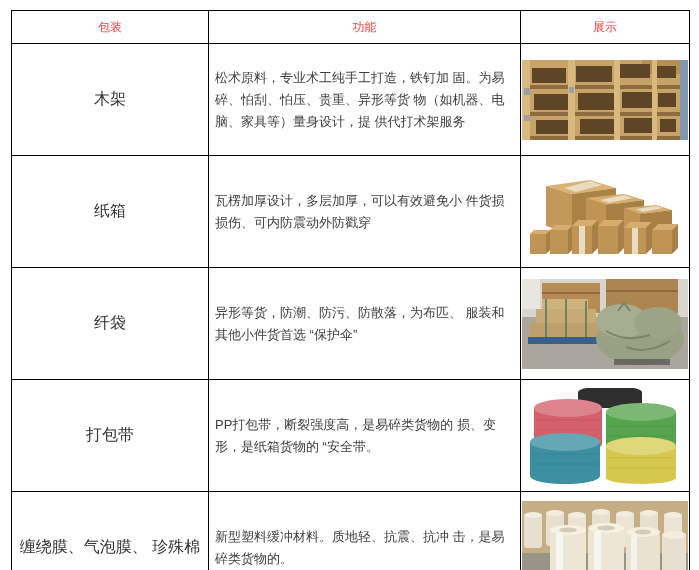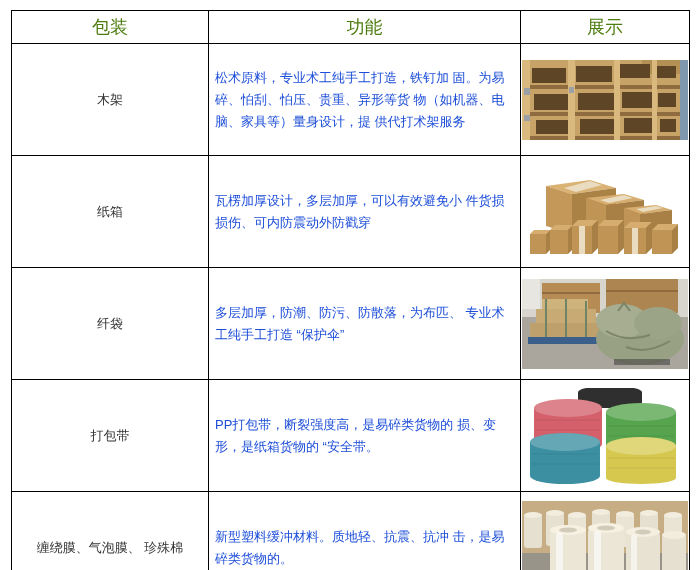--- a/index.html
+++ b/index.html
@@ -21,39 +21,39 @@
     table-layout: fixed;
   }
   .pack-table th, .pack-table td {
     border: 1px solid #000000;
     vertical-align: middle;
     overflow: hidden;
   }
   .pack-table th {
     height: 30px;
     font-weight: normal;
-    font-size: 18px;
+    font-size: 12px;
     text-align: center;
-    color: #4d7c0f;
+    color: #ef4444;
     background: #ffffff;
   }
   .pack-table td { height: 103px; }
   col.c-pack { width: 197px; }
   col.c-func { width: 312px; }
   col.c-show { width: 169px; }
   td.pkg {
     text-align: center;
-    font-size: 13px;
+    font-size: 16px;
     color: #333333;
     padding: 2px 4px;
   }
   td.func {
     font-size: 13px;
     line-height: 22px;
-    color: #1d4ed8;
+    color: #404040;
     text-align: left;
     padding: 4px 8px 4px 6px;
   }
   td.show {
     text-align: center;
     padding: 0;
   }
   td.show svg { display: block; margin: 0 auto; }
 </style>
 </head>
@@ -182,21 +182,21 @@
                   <polygon points="128,66 148,66 154,60 134,60" fill="#d6ad6e"></polygon>
                   <polygon points="148,66 154,60 154,84 148,90" fill="#a87f45"></polygon>
                 </g>
             </g>
           </svg>
         </td>
       </tr>
 
       <tr>
         <td class="pkg">纤袋</td>
-        <td class="func">多层加厚，防潮、防污、防散落，为布匹、 专业术工纯手工打造 “保护伞”</td>
+        <td class="func">异形等货，防潮、防污、防散落，为布匹、 服装和其他小件货首选 “保护伞”</td>
         <td class="show">
           <svg width="166" height="90" viewBox="0 0 166 90" role="img" aria-label="woven-fiber-bags-photo">
             <rect x="0" y="0" width="166" height="40" fill="#d8d5cf"></rect>
             <rect x="0" y="38" width="166" height="52" fill="#aaa69d"></rect>
 
             <rect x="20" y="4" width="58" height="30" fill="#b68c54"></rect>
             <rect x="84" y="0" width="72" height="34" fill="#ad8550"></rect>
             <line x1="20" y1="14" x2="78" y2="14" stroke="#8f6a3c" stroke-width="2"></line>
             <line x1="84" y1="12" x2="156" y2="12" stroke="#8f6a3c" stroke-width="2"></line>
             <rect x="0" y="0" width="18" height="30" fill="#e8e6e1"></rect>

